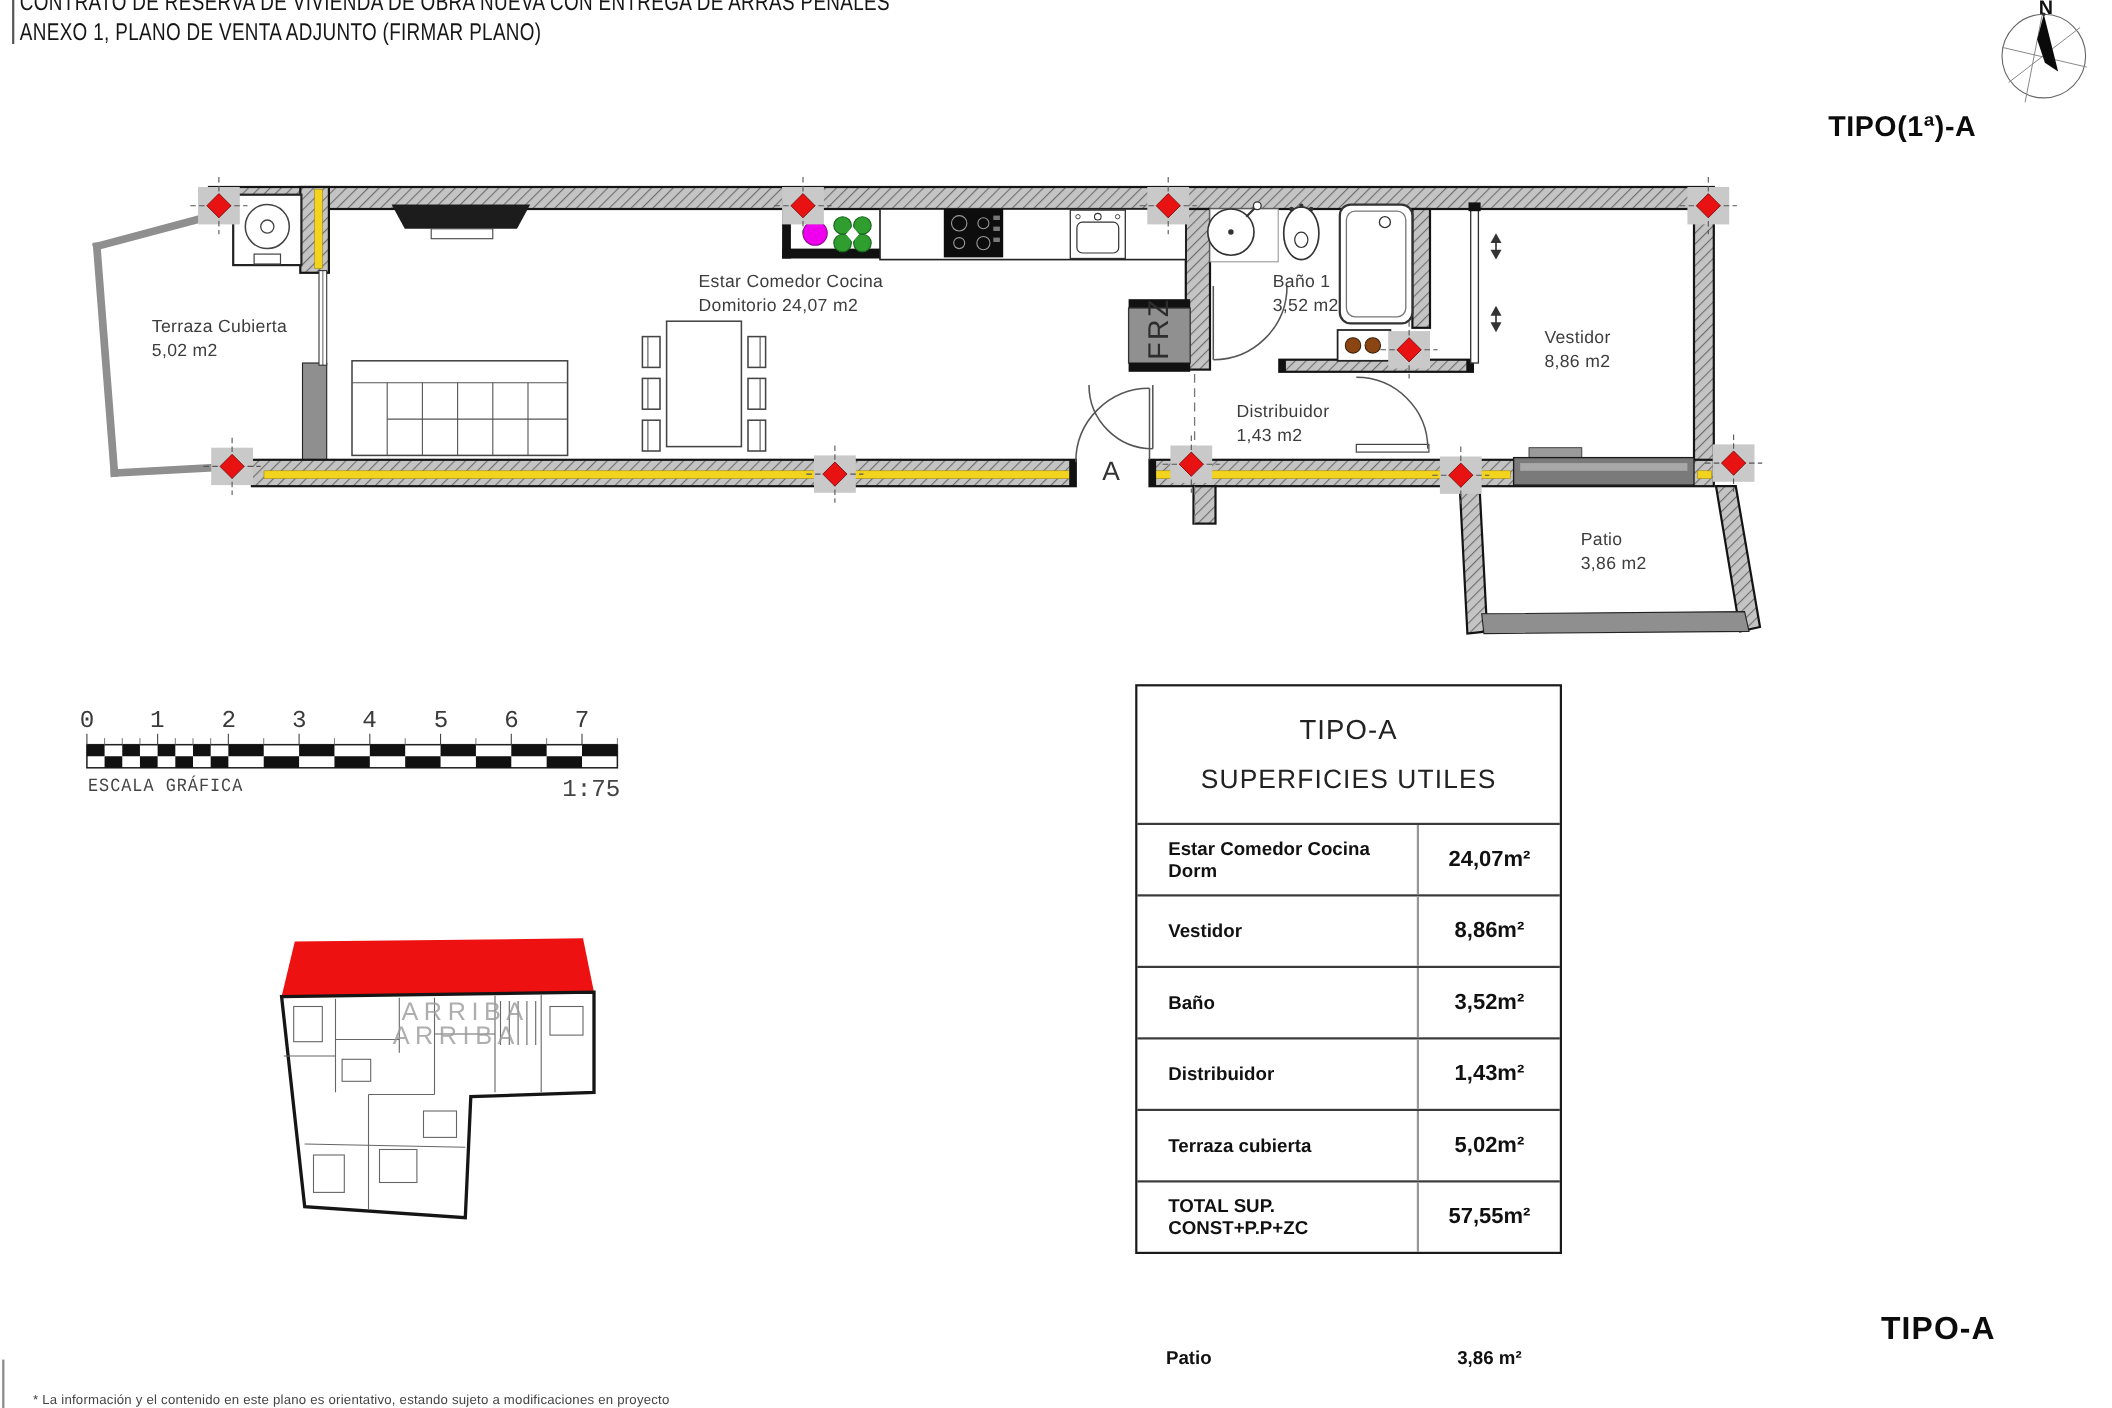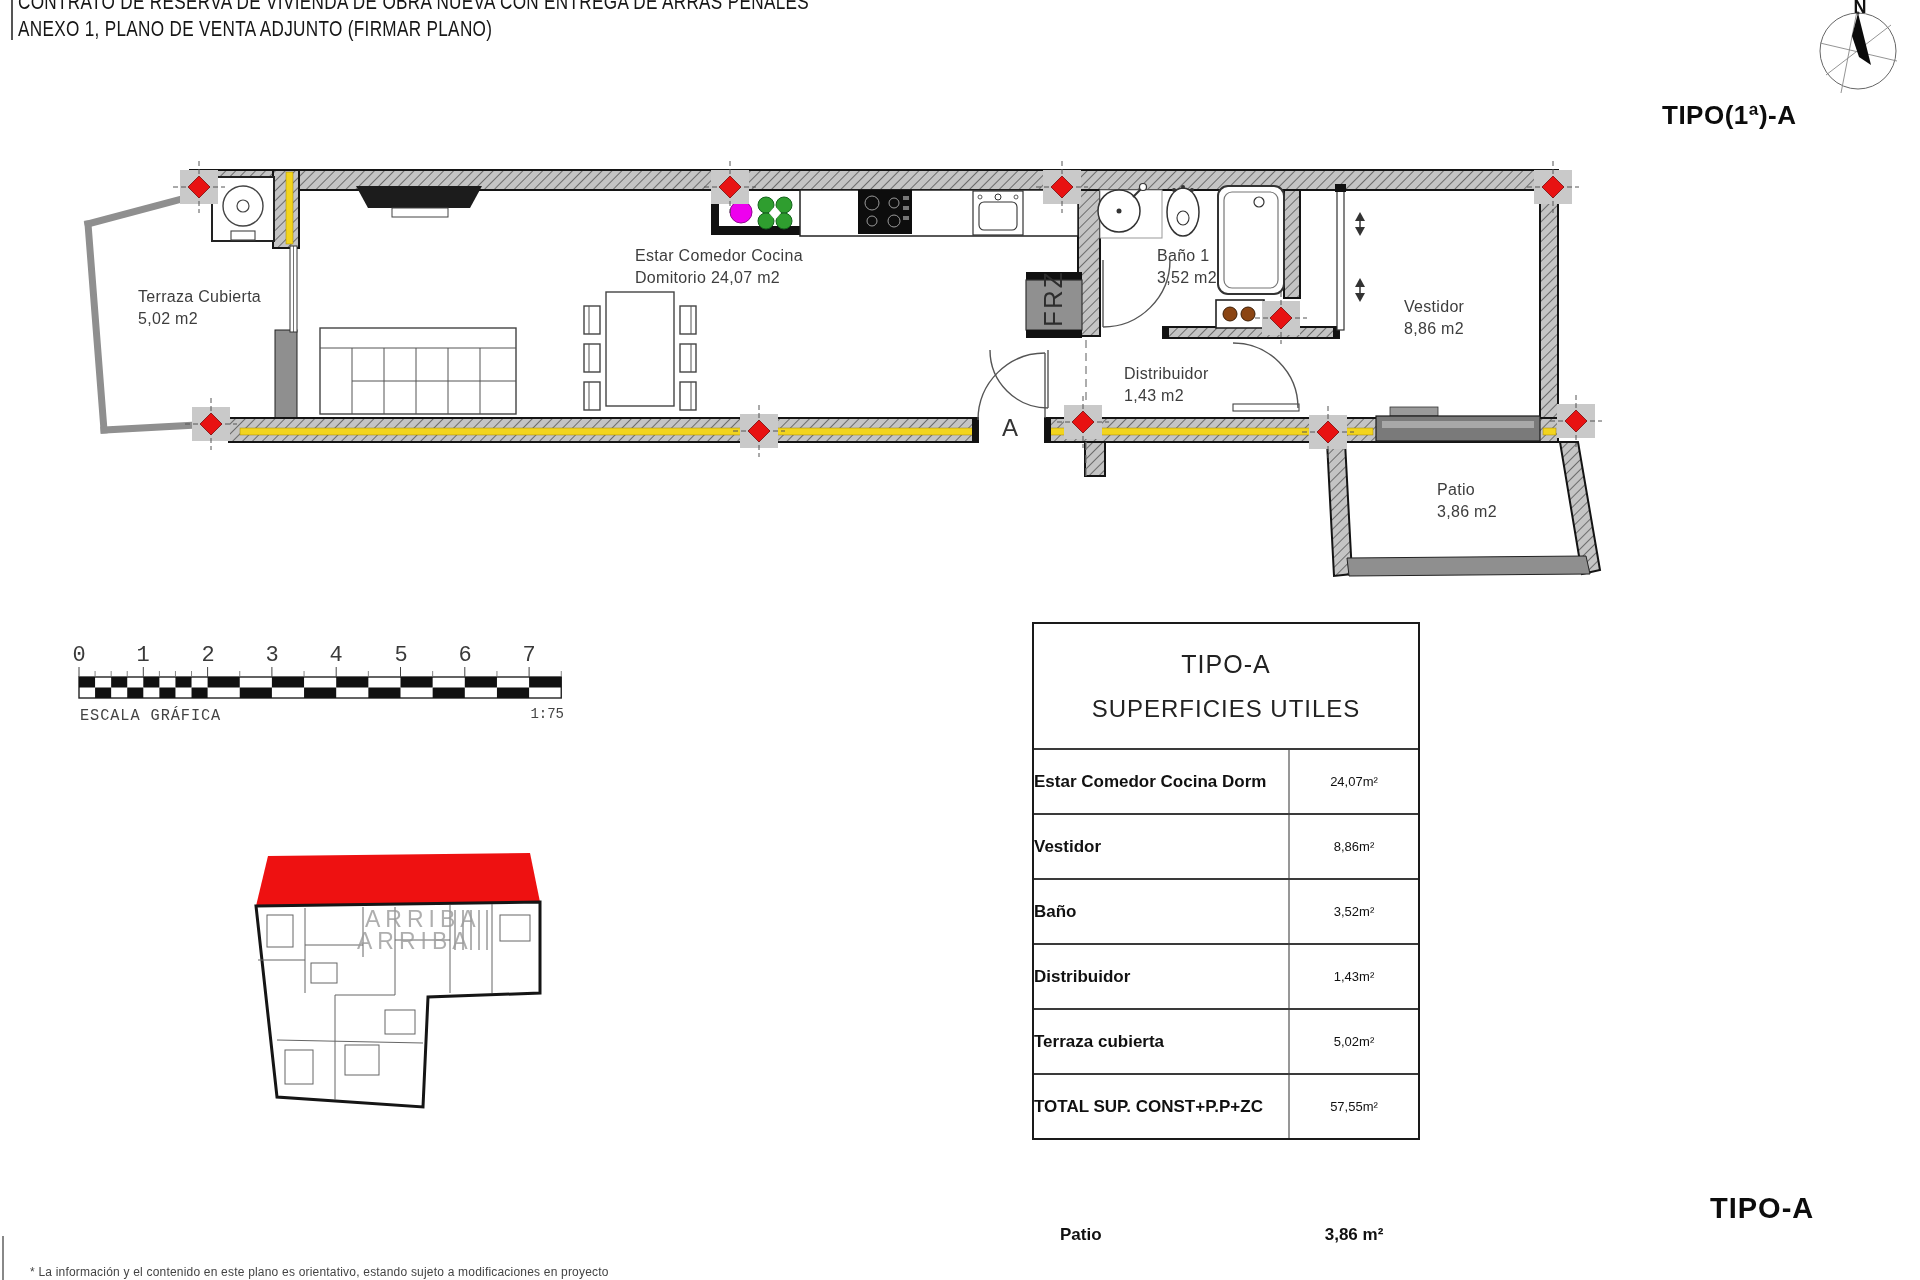--- a/index.html
+++ b/index.html
@@ -34,33 +34,33 @@
   .kp-line{stroke:#666;stroke-width:1;fill:none;}
   .kp-rect{stroke:#666;stroke-width:1;fill:#fff;}
   .arriba{font-size:23px;fill:#9b9b9b;letter-spacing:5px;opacity:.8;}
   .north{font-size:18px;fill:#111;font-weight:bold;}
   
   .scale-nums span{position:absolute;transform:translateX(-50%);
        font-family:"Liberation Mono",monospace;font-size:22px;color:#3a3a3a;}
   .scale-caption{position:absolute;left:80px;top:706px;font-family:"Liberation Mono",monospace;
        font-size:17px;color:#444;letter-spacing:1px;transform:scaleX(.9);transform-origin:left top;}
   .scale-ratio{position:absolute;left:494px;top:706px;width:70px;text-align:right;
-       font-family:"Liberation Mono",monospace;font-size:14px;color:#444;}
+       font-family:"Liberation Mono",monospace;font-size:22px;color:#444;}
   
   .tbl{position:absolute;left:1032px;top:622px;width:388px;border:2px solid #1a1a1a;
        background:#fff;box-sizing:border-box;color:#111;}
   .tbl-head{height:124px;display:flex;flex-direction:column;align-items:center;
        justify-content:center;gap:16px;}
   .tbl-title{font-size:25px;letter-spacing:1px;color:#222;}
   .tbl-sub{font-size:24px;letter-spacing:1px;color:#222;}
   .trow{display:flex;height:65px;border-top:2px solid #3a3a3a;box-sizing:border-box;}
-  .trow .lbl{width:256px;display:flex;align-items:center;
+  .trow .lbl{width:256px;display:flex;align-items:center;padding-left:28px;
        box-sizing:border-box;font-size:17px;font-weight:bold;border-right:2px solid #979797;}
   .trow .val{flex:1;display:flex;align-items:center;justify-content:center;
-       font-size:13px;font-weight:normal;}
+       font-size:20px;font-weight:bold;}
   .tbl-footrow{position:absolute;left:1032px;top:1210px;width:388px;display:flex;height:50px;
        color:#111;}
   .tbl-footrow .lbl{width:256px;display:flex;align-items:center;padding-left:28px;
        box-sizing:border-box;font-size:17px;font-weight:bold;}
   .tbl-footrow .val{flex:1;display:flex;align-items:center;justify-content:center;
        font-size:17px;font-weight:bold;}
   .disclaimer{position:absolute;left:30px;top:1265px;font-size:12px;color:#444;
        white-space:nowrap;letter-spacing:.2px;}
 </style>
 </head>

